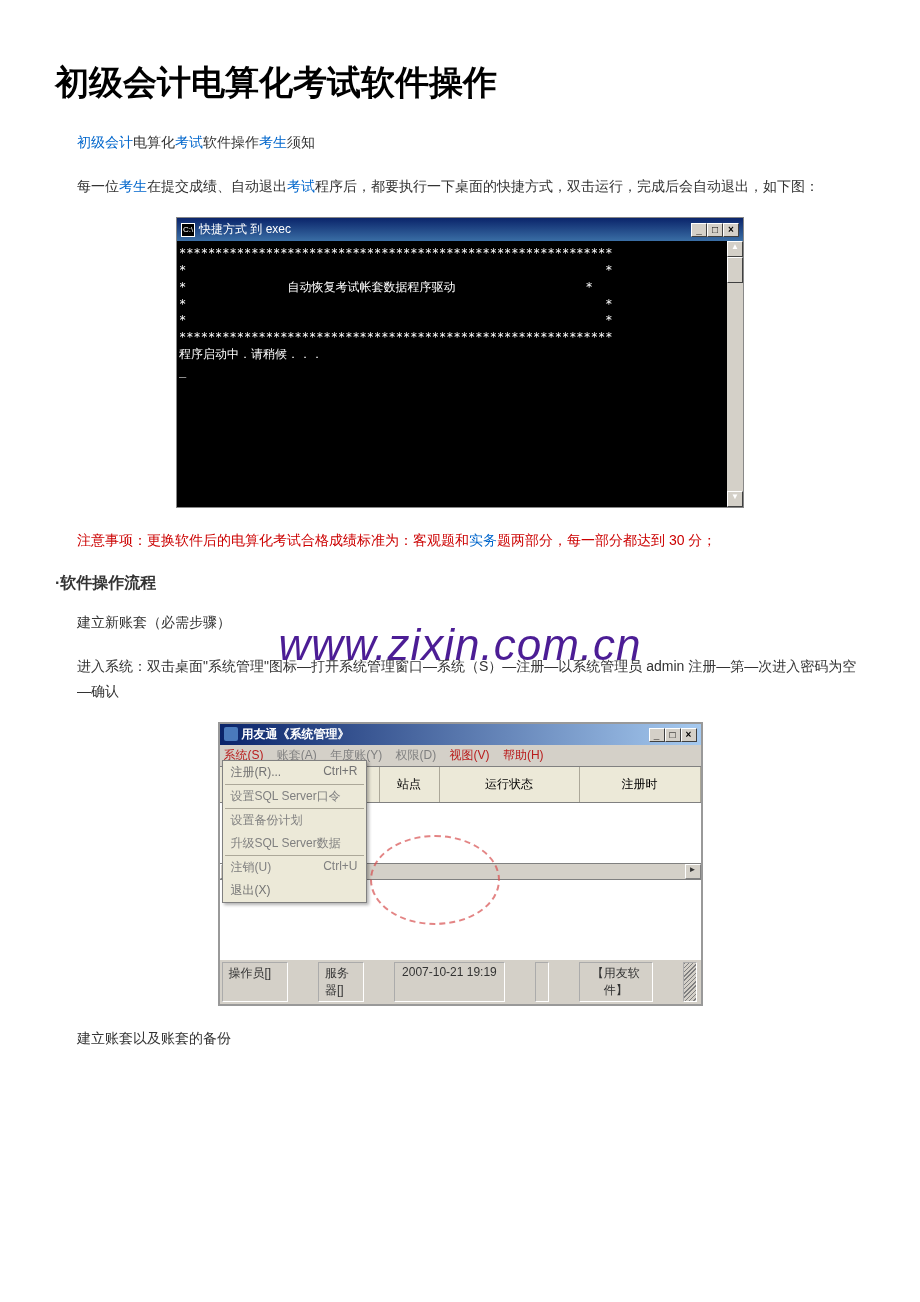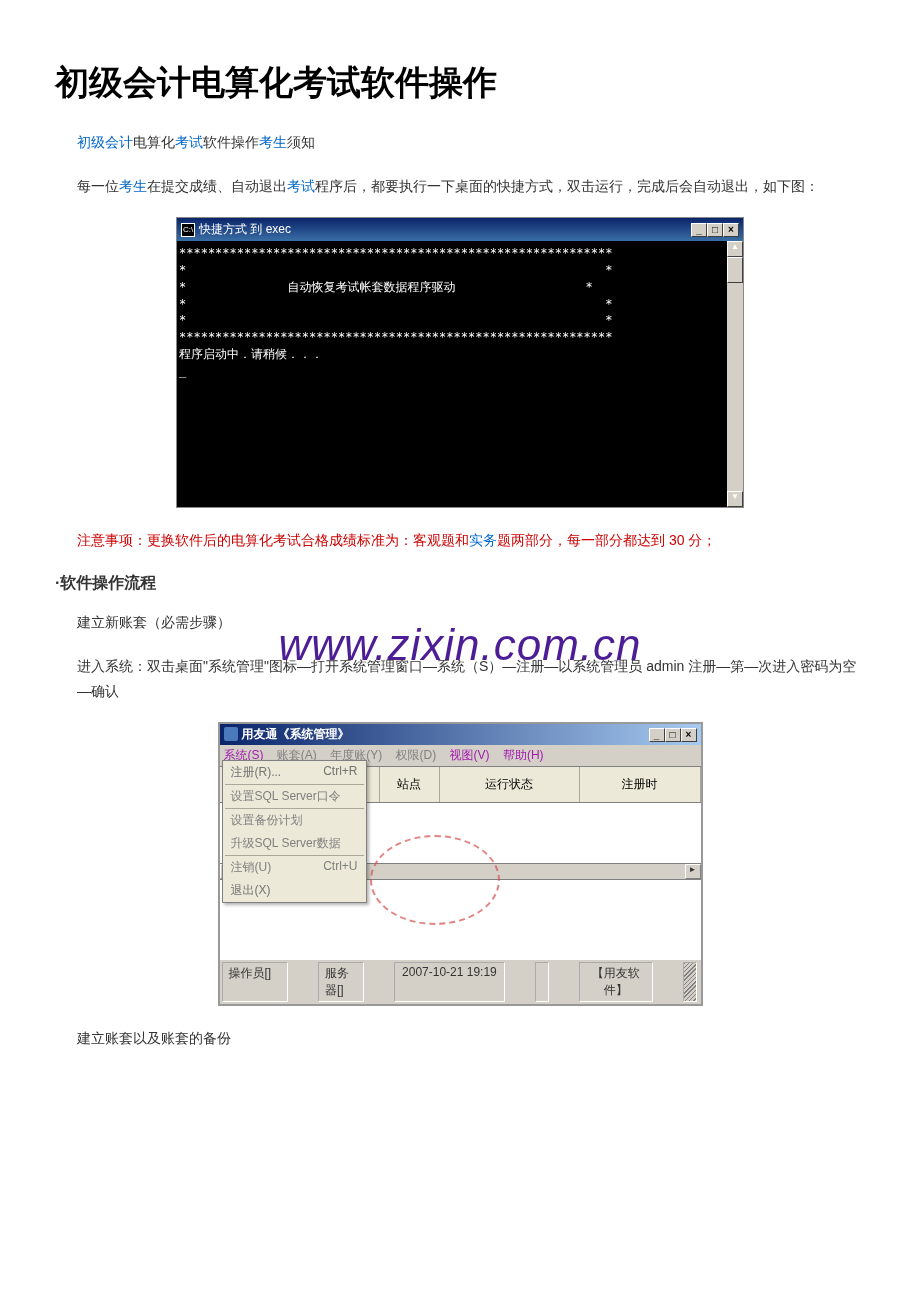--- a/index.html
+++ b/index.html
@@ -154,21 +154,21 @@
       border-radius: 2px;
     }
     .app-menubar {
       background: #d4d0c8;
       padding: 2px 4px;
       font-size: 12px;
       color: #808080;
       border-bottom: 1px solid #808080;
     }
     .app-menubar span { margin-right: 10px; }
-    .app-menubar .active { color: #a21caf; }
+    .app-menubar .active { color: #b91c1c; }
     .app-dropdown {
       position: absolute;
       left: 2px;
       top: 36px;
       background: #ece9d8;
       border: 1px solid #808080;
       width: 145px;
       font-size: 12px;
       z-index: 5;
       box-shadow: 2px 2px 3px rgba(0,0,0,0.3);

